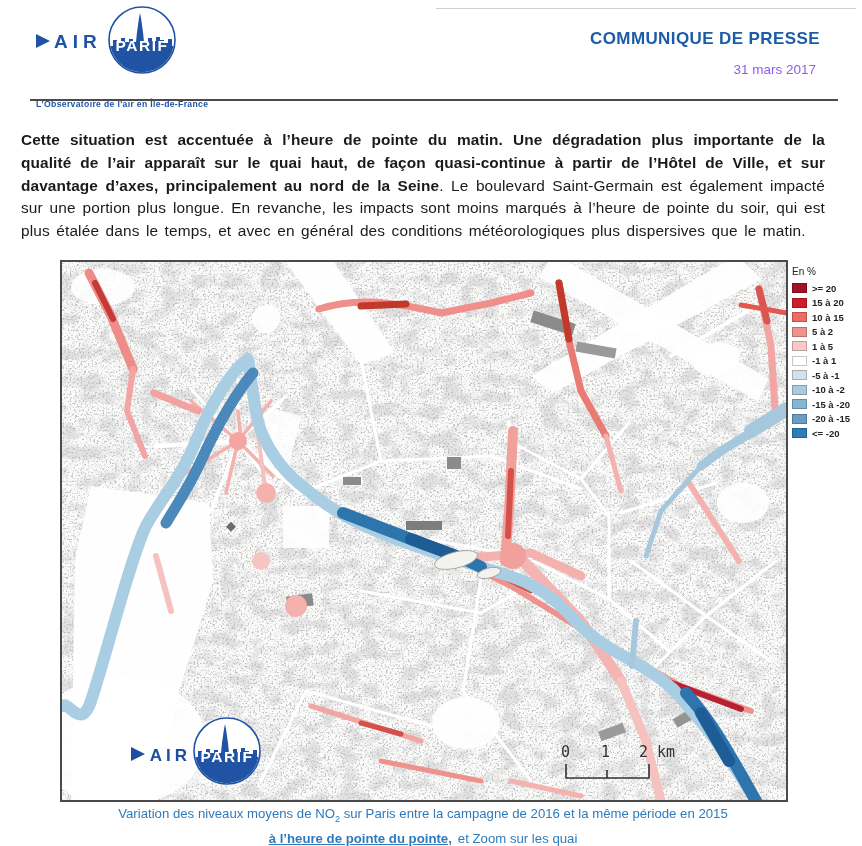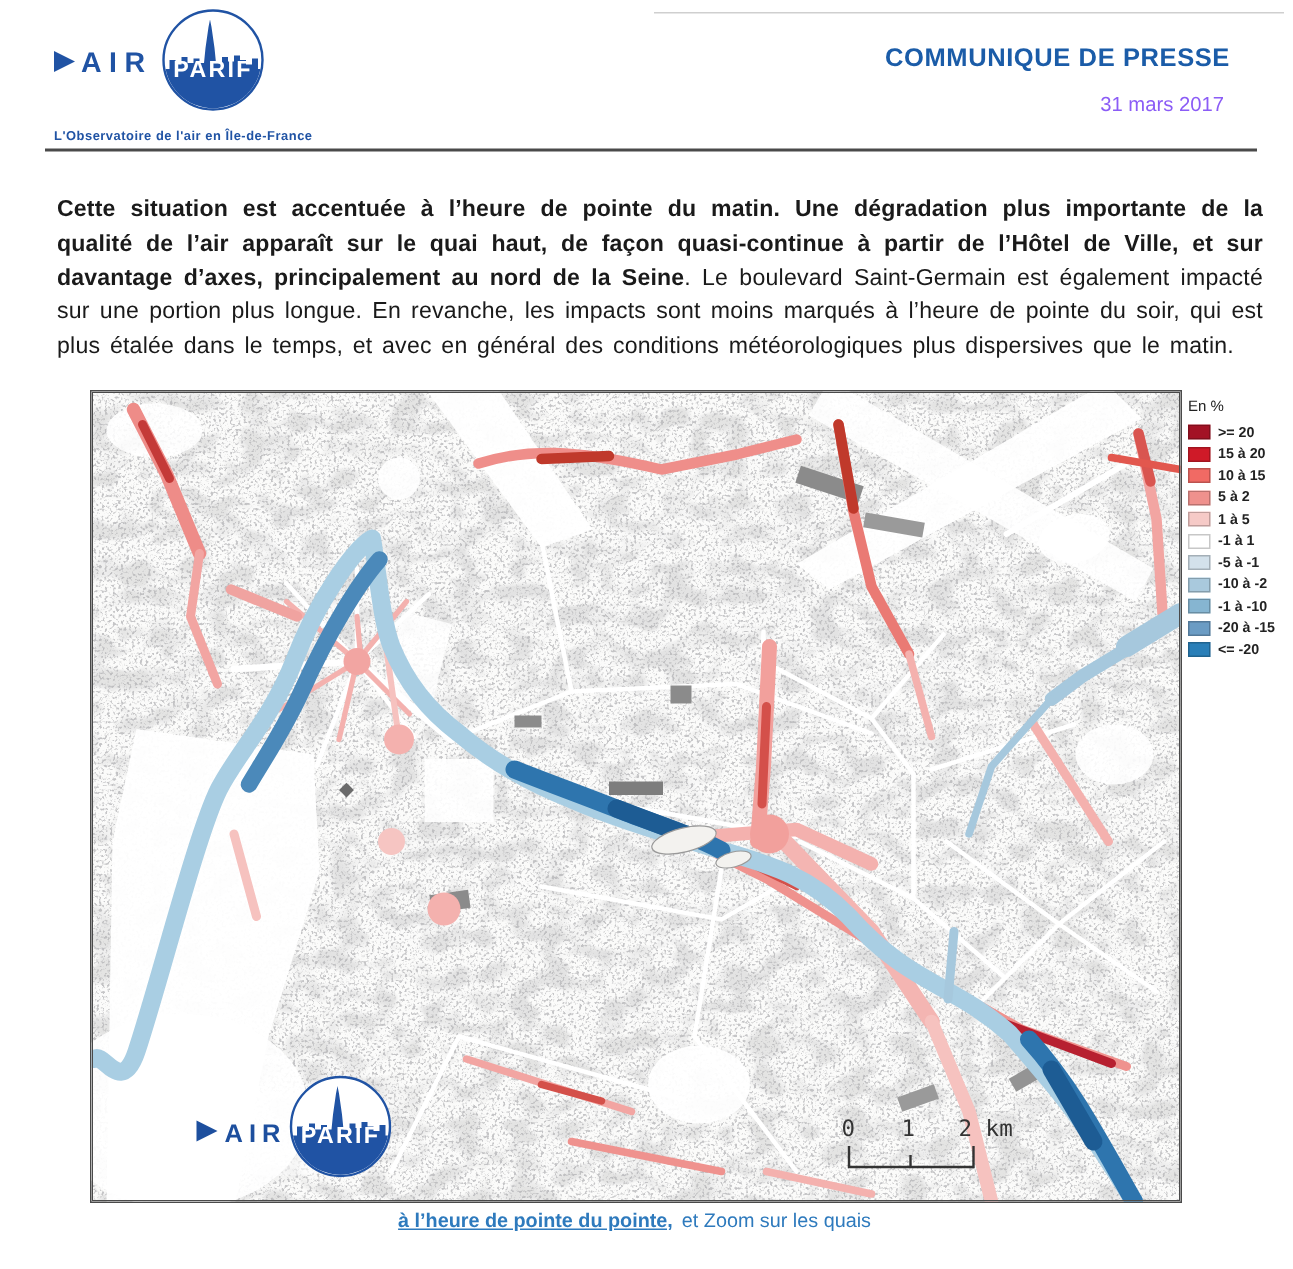--- a/index.html
+++ b/index.html
@@ -4,32 +4,32 @@
 <style>
   html,body{margin:0;padding:0;}
   body{
     width:862px;height:846px;position:relative;background:#ffffff;
     font-family:"Liberation Sans","DejaVu Sans",sans-serif;color:#1a1a1a;overflow:hidden;
   }
   .top-hairline{position:absolute;top:8px;left:436px;width:420px;height:1px;background:#cfcfcf;}
   
   .logo-block{position:absolute;left:30px;top:2px;width:180px;}
   .logo-tagline{
-    margin-top:2px;margin-left:6px;font-size:8.6px;letter-spacing:.35px;
+    margin-top:17px;margin-left:6px;font-size:8.6px;letter-spacing:.35px;
     color:var(--brand_blue,#2053a4);font-weight:bold;
   }
   .header-title{
     position:absolute;top:29px;right:42px;font-size:17px;font-weight:bold;
     letter-spacing:.4px;color:var(--title_blue,#1b5ca8);
   }
   .header-date{position:absolute;top:62px;right:46px;font-size:13.5px;color:#8b5cf6;}
   .rule{position:absolute;top:99px;left:30px;width:808px;height:2px;background:var(--rule,#4a4a4a);}
   
   .body-text{
-    position:absolute;top:114px;left:38px;width:804px;
+    position:absolute;top:114px;left:21px;width:804px;
     font-size:15.4px;line-height:22.6px;text-align:justify;word-spacing:2px;letter-spacing:.15px;
   }
   .body-text b{letter-spacing:.1px;}
   
   .map-frame{
     position:absolute;left:60px;top:260px;width:726px;height:540px;
     border:1px solid #4a4a4a;background:#fbfbfa;
   }
   .map-frame svg{display:block;}
   .legend{position:absolute;left:792px;top:266px;width:70px;font-size:9.5px;color:#222;}
@@ -251,28 +251,29 @@
       <div class="legend-row">
         <span class="swatch" style="background: rgb(211, 225, 235);"></span>
         <span class="legend-label">-5 à -1</span>
       </div>
       <div class="legend-row">
         <span class="swatch" style="background: rgb(169, 201, 221);"></span>
         <span class="legend-label">-10 à -2</span>
       </div>
       <div class="legend-row">
         <span class="swatch" style="background: rgb(134, 181, 209);"></span>
-        <span class="legend-label">-1 à -10</span>
+        <span class="legend-label">-15 à -20</span>
       </div>
       <div class="legend-row">
         <span class="swatch" style="background: rgb(107, 156, 196);"></span>
         <span class="legend-label">-20 à -15</span>
       </div>
       <div class="legend-row">
         <span class="swatch" style="background: rgb(42, 127, 184);"></span>
         <span class="legend-label">&lt;= -20</span>
       </div>
     </div>
 </div>
 
 <div class="caption">
-  <div><span class="cap-link">à l’heure de pointe du pointe,</span><span class="cap-rest">et Zoom sur les quais</span></div>
+  <div><span>Variation des niveaux moyens de NO</span><sub>2</sub><span> sur Paris entre la campagne de 2016 et la même période en 2015</span></div>
+  <div><span class="cap-link">à l’heure de pointe du pointe,</span><span class="cap-rest">et Zoom sur les quai</span></div>
 </div>
 
 </body></html>

